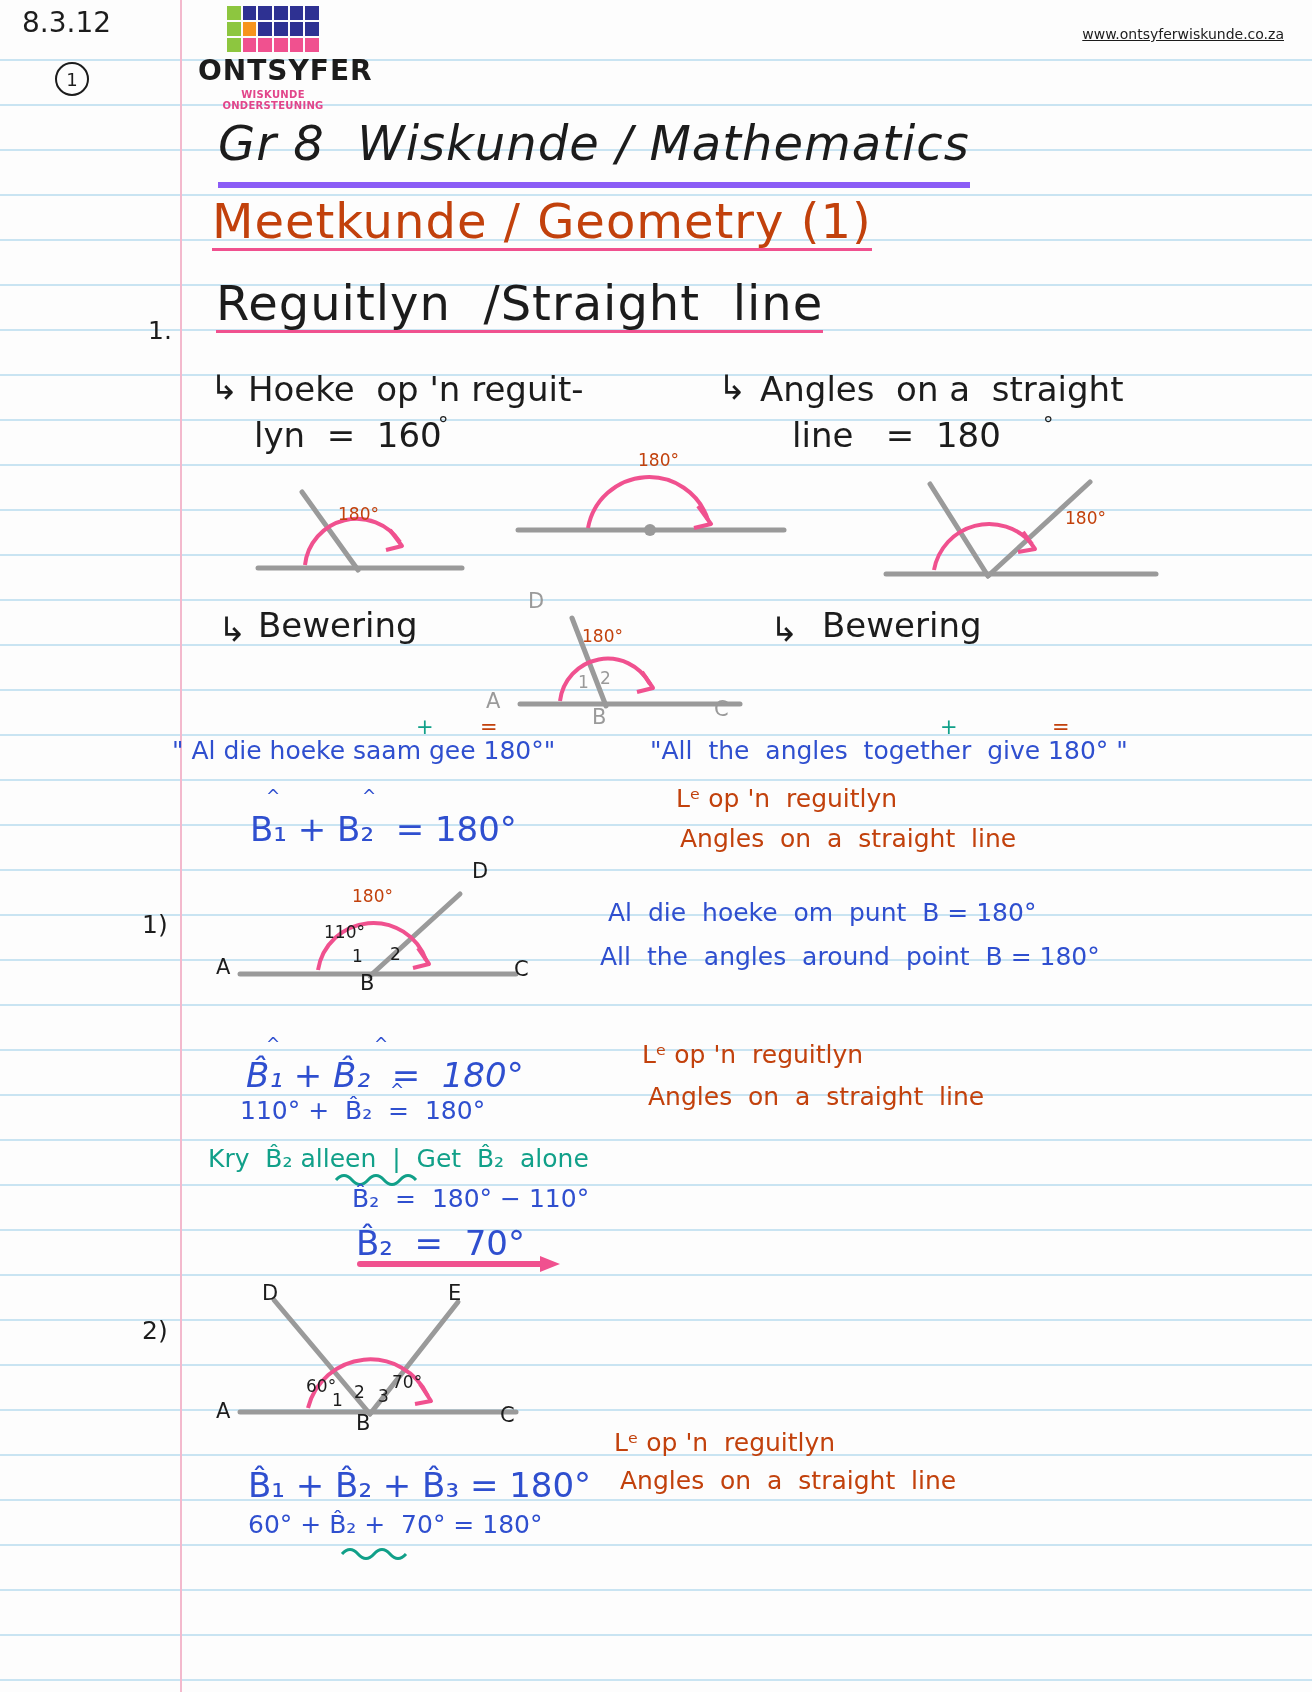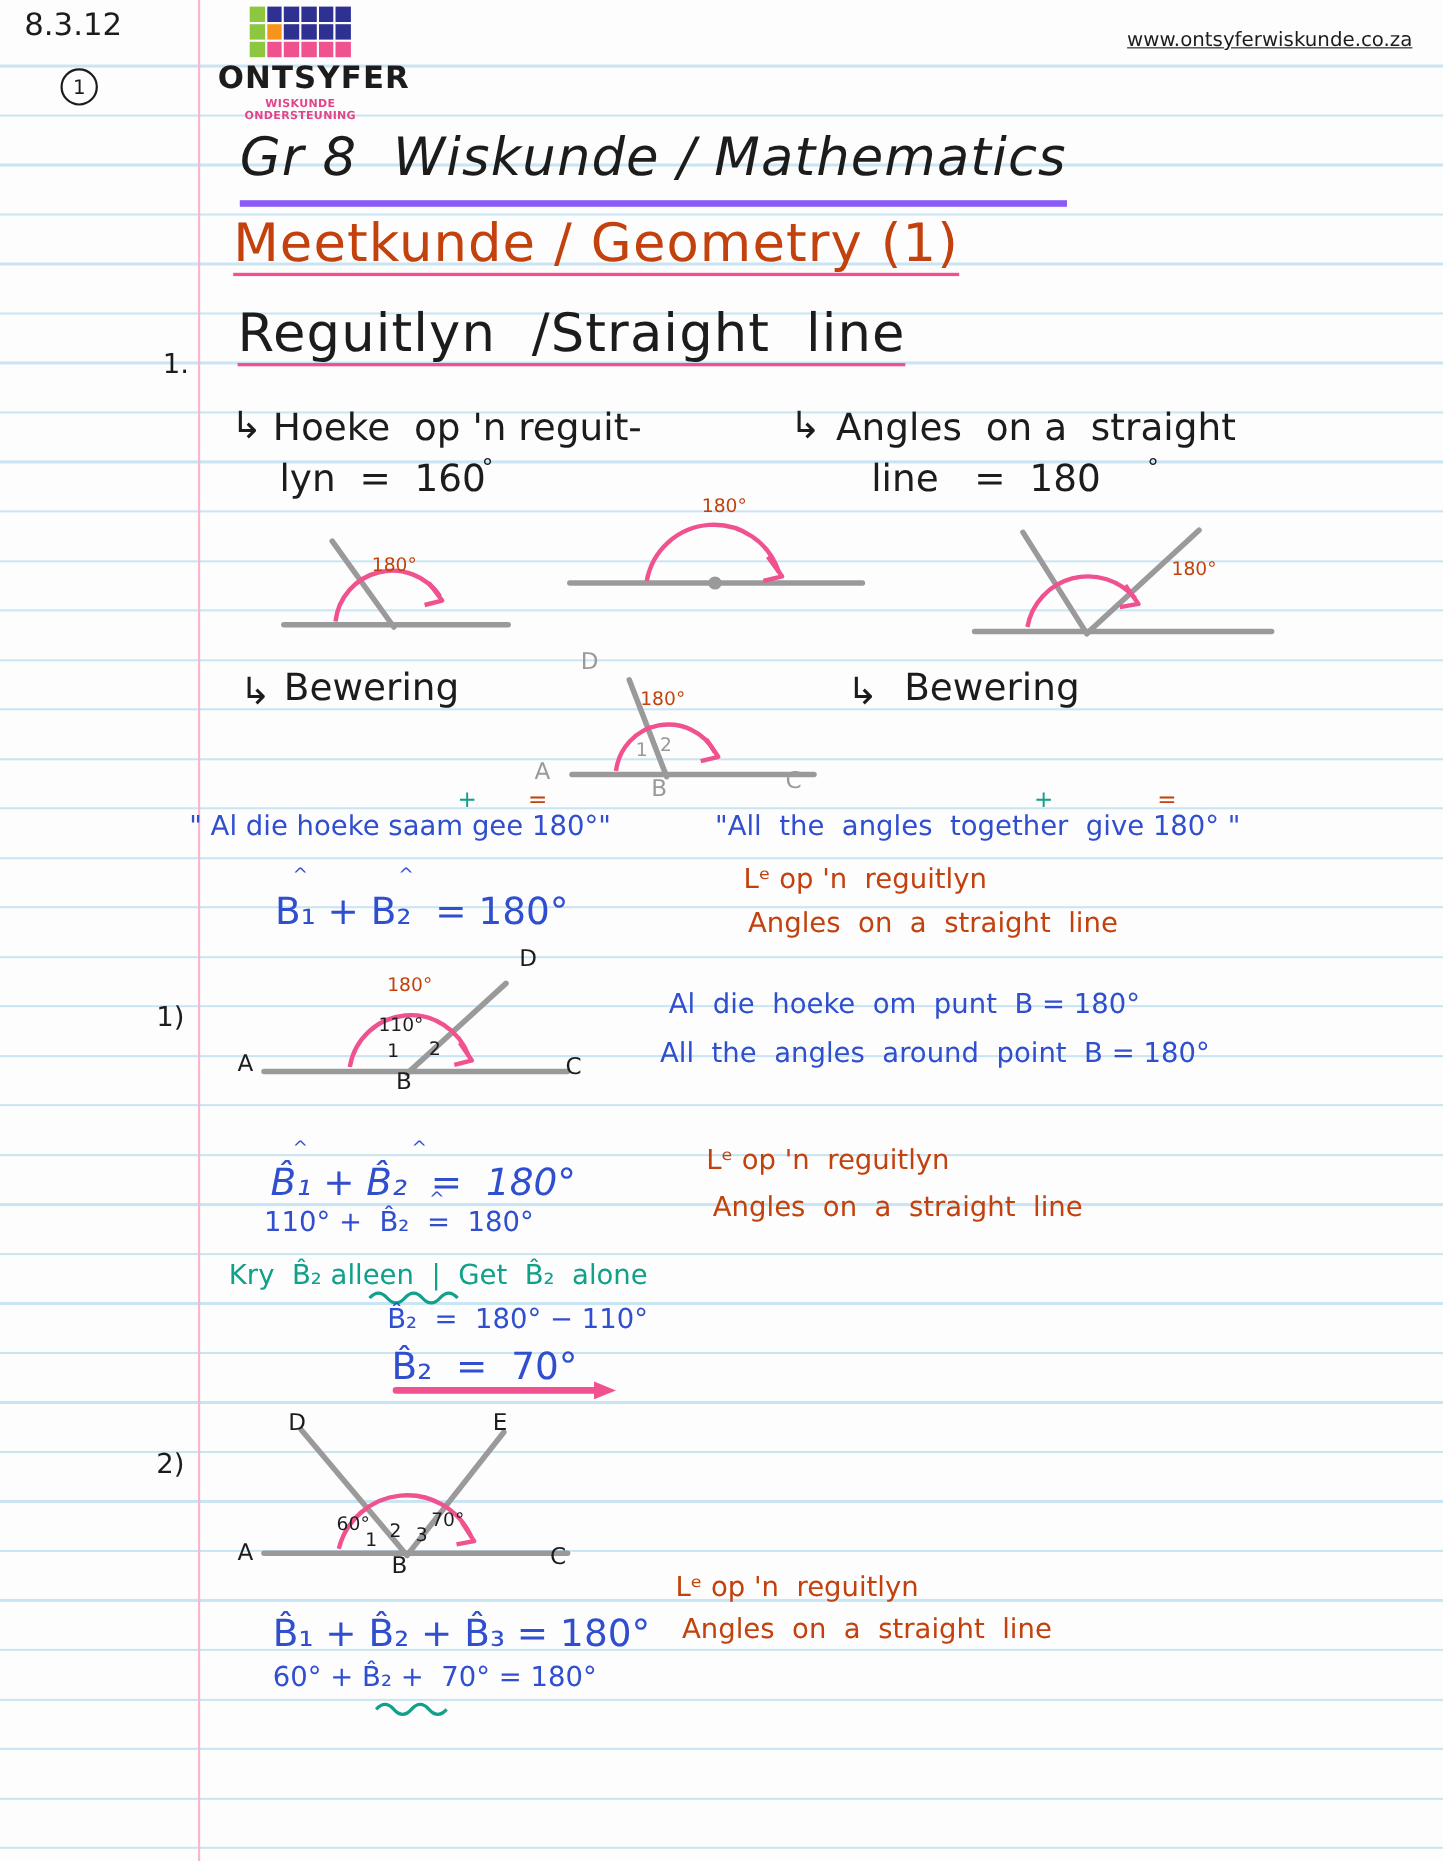--- a/index.html
+++ b/index.html
@@ -89,21 +89,21 @@
     font-weight: bold;
     font-size: 10px;
     letter-spacing: 0.3px;
     color: #e2458a;
     margin-top: 2px;
   }
   .url {
     position: absolute;
     right: 28px;
     top: 26px;
-    font-size: 18px;
+    font-size: 14px;
     color: #1c1c1c;
     text-decoration: underline;
     font-family: "DejaVu Sans", sans-serif;
   }
   .circled {
     position: absolute;
     width: 30px; height: 30px;
     border: 2.5px solid #1c1c1c;
     border-radius: 50%;
     display: flex; align-items: center; justify-content: center;
@@ -230,21 +230,21 @@
     <line x1="10" y1="84" x2="286" y2="84" stroke="#9a9a9a" stroke-width="5" stroke-linecap="round"></line>
     <line x1="140" y1="86" x2="230" y2="4" stroke="#9a9a9a" stroke-width="5" stroke-linecap="round"></line>
     <path d="M 88 80 A 56 56 0 0 1 196 70" fill="none" stroke="#f0518f" stroke-width="4"></path>
     <path d="M 188 58 L 199 74 L 183 78" fill="none" stroke="#f0518f" stroke-width="4" stroke-linejoin="round"></path>
   </svg>
   <div class="hw black small" style="left:472px; top:860px;">D</div>
   <div class="hw black small" style="left:216px; top:956px;">A</div>
   <div class="hw black small" style="left:360px; top:972px;">B</div>
   <div class="hw black small" style="left:514px; top:958px;">C</div>
   <div class="hw pink tiny" style="left:352px; top:888px;">180°</div>
-  <div class="hw black tiny" style="left:344px; top:924px;">110°</div>
+  <div class="hw black tiny" style="left:324px; top:924px;">110°</div>
   <div class="hw black tiny" style="left:352px; top:948px;">1</div>
   <div class="hw black tiny" style="left:390px; top:946px;">2</div>
 
   <div class="hw blue med" style="left:608px; top:900px;">Al  die  hoeke  om  punt  B = 180°</div>
   <div class="hw blue med" style="left:600px; top:944px;">All  the  angles  around  point  B = 180°</div>
 
   <div class="hw blue big" style="left:246px; top:1058px;font-style:italic;">B̂₁ + B̂₂  =  180°</div>
   <div class="hw blue tiny" style="left:266px; top:1036px;">^</div>
   <div class="hw blue tiny" style="left:374px; top:1036px;">^</div>
   <div class="hw blue med" style="left:240px; top:1098px;">110° +  B̂₂  =  180°</div>

